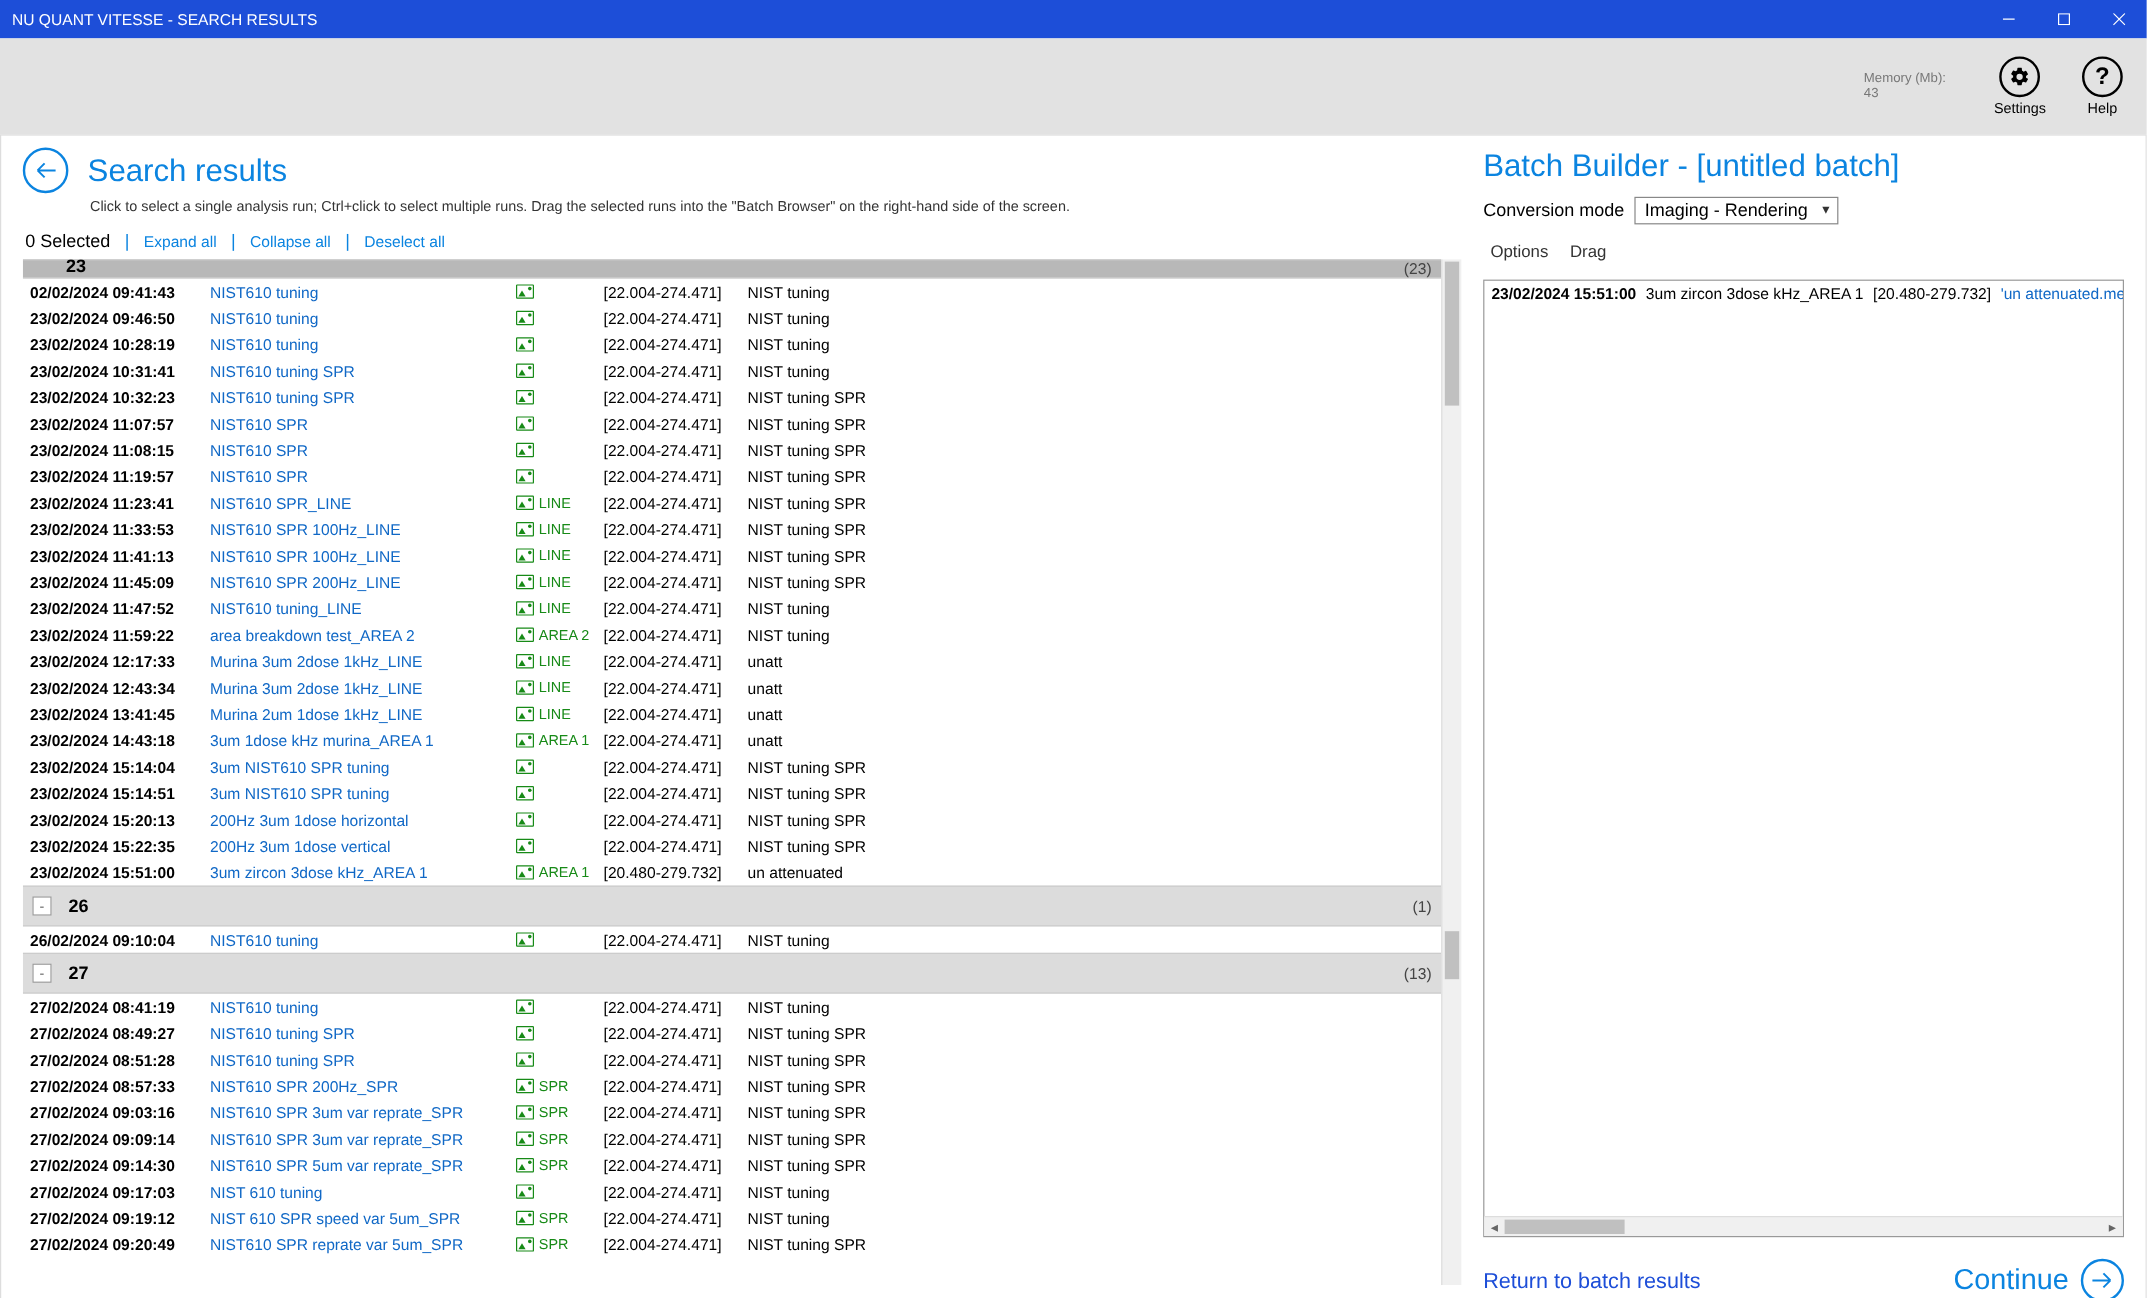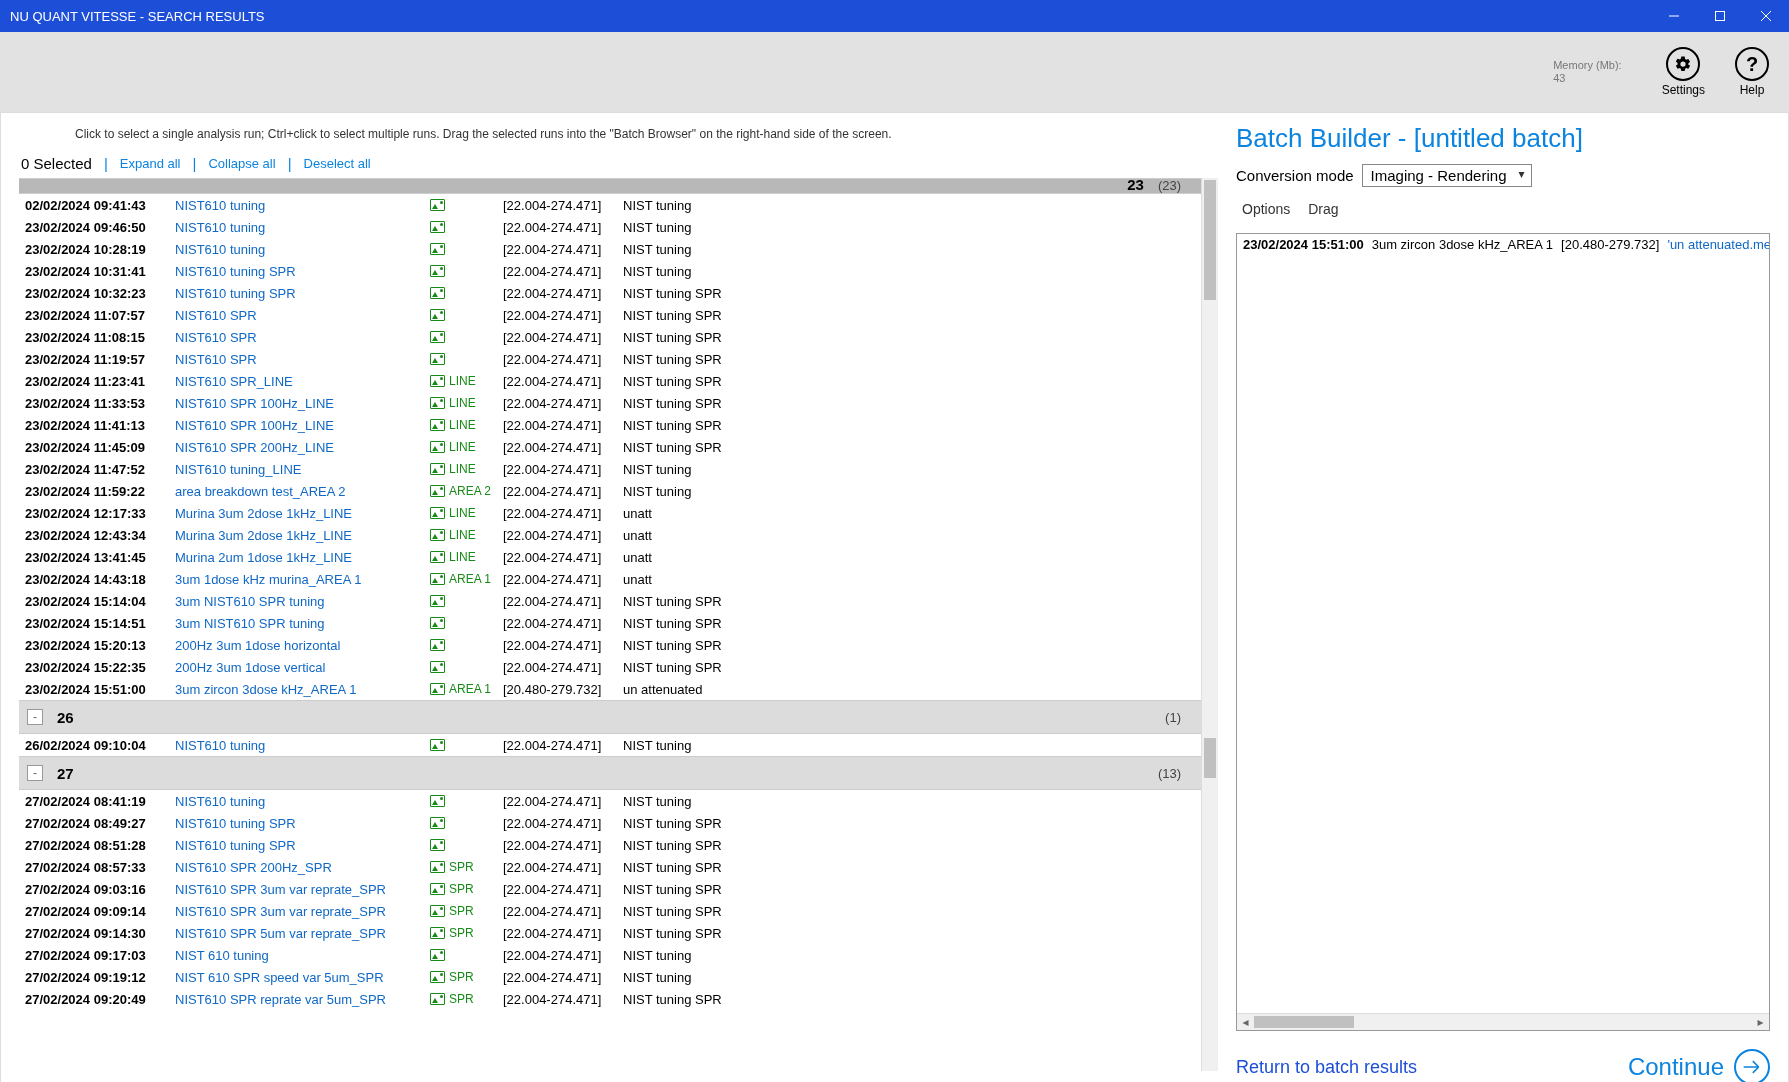--- a/index.html
+++ b/index.html
@@ -34,21 +34,21 @@
 .results-area { flex:1; overflow:hidden; position: relative; display:flex;}
 .results-list { flex:1; overflow-y: hidden; font-size: 13px; }
 .vscroll { width: 17px; background:#f0f0f0; position:relative; border-left:1px solid #ddd;}
 .vthumb { position:absolute; left:2px; right:2px; background:#c0c0c0;}
 
 
 .group-row { background:#dcdcdc; height:34px; display:flex; align-items:center; padding-left:6px; gap:14px; border-top:1px solid #ccc; border-bottom:1px solid #ccc;}
 .group-row.cutoff { background:#b8b8b8; height:16px; align-items:flex-end; padding-bottom:0;}
 .group-toggle { width:16px; height:16px; border:1px solid #999; background:#fff; display:flex; align-items:center; justify-content:center; font-size:12px; color:#666; cursor:pointer; margin-left:2px;}
 .group-label { font-weight:700; font-size:15px; flex:1;}
-.group-count { color:#444; margin-right:20px; font-size:13px;}
+.group-count { color:#444; margin-right:8px; font-size:13px;}
 
 
 .row { display:flex; align-items:center; height:22px; padding-left:6px;}
 .c-date { width:150px; font-weight:700; color:#000;}
 .c-name { width:250px; color:#1068c6; cursor:pointer;}
 .c-icon { width:24px; display:flex; align-items:center; justify-content:center;}
 .img-icon { width:15px; height:12px; border:1px solid #178a17; position:relative; border-radius:1px;}
 .img-icon::before { content:""; position:absolute; right:1px; top:1px; width:3px; height:3px; border-radius:50%; background:#178a17;}
 .img-icon::after { content:""; position:absolute; left:1px; bottom:1px; width:0; height:0; border-left:3px solid transparent; border-right:3px solid transparent; border-bottom:5px solid #178a17;}
 .c-tag { width:54px; color:#178a17; font-size:12px;}
@@ -120,36 +120,44 @@
     <div class="hdr-icon-circle">
       <span style="font-weight:700;font-size:20px;">?</span>
     </div>
     <span>Help</span>
   </div>
 </div>
 
 <div class="main">
 
   <div class="left-panel">
+    <div class="left-head-row">
+      <div class="back-circle">
+        <svg width="20" height="20" viewBox="0 0 24 24">
+            <path fill="none" stroke="#0b84e0" stroke-width="2" d="M22 12H4m0 0l7-7M4 12l7 7"></path>
+          </svg>
+      </div>
+      <div class="page-title">Search results</div>
+    </div>
     <div class="page-subtitle">Click to select a single analysis run; Ctrl+click to select multiple runs. Drag the selected runs into the "Batch Browser" on the right-hand side of the screen.</div>
 
     <div class="selection-row">
       <span class="selcount">0 Selected</span>
       <span class="sep">|</span>
       <span class="link">Expand all</span>
       <span class="sep">|</span>
       <span class="link">Collapse all</span>
       <span class="sep">|</span>
       <span class="link">Deselect all</span>
     </div>
 
     <div class="results-area">
       <div class="results-list" id="results-list">
           <div class="group-row cutoff">
-            <span class="group-label" style="margin-left:30px;text-align:right;">23</span>
+            <span class="group-label" style="margin-left:30px;">23</span>
             <span class="group-count">(23)</span>
           </div>
           <div class="row">
       <div class="c-date">02/02/2024 09:41:43</div>
       <div class="c-name">NIST610 tuning</div>
       <div class="c-icon">
               <div class="img-icon"></div>
             </div>
       <div class="c-tag"></div>
       <div class="c-range">[22.004-274.471]</div>

